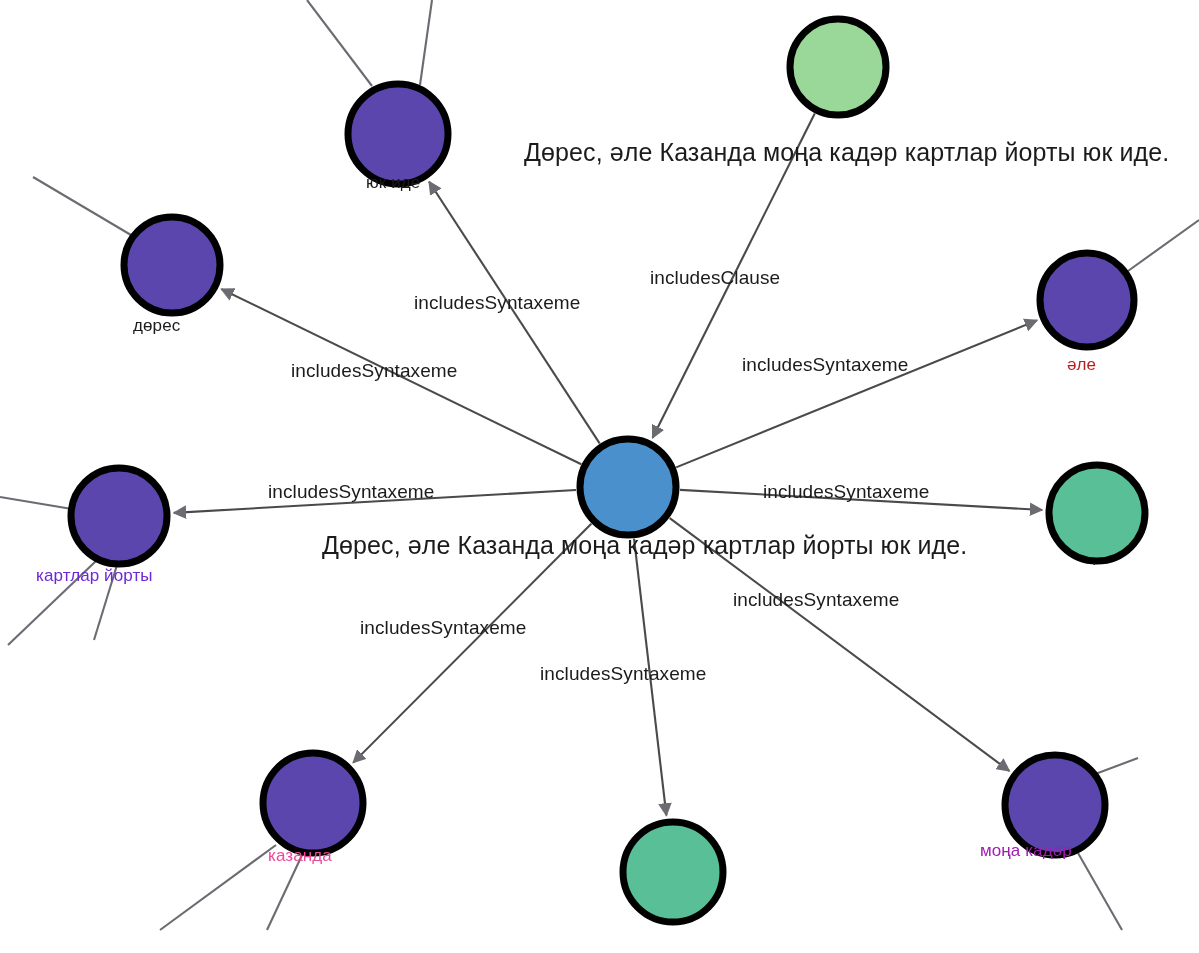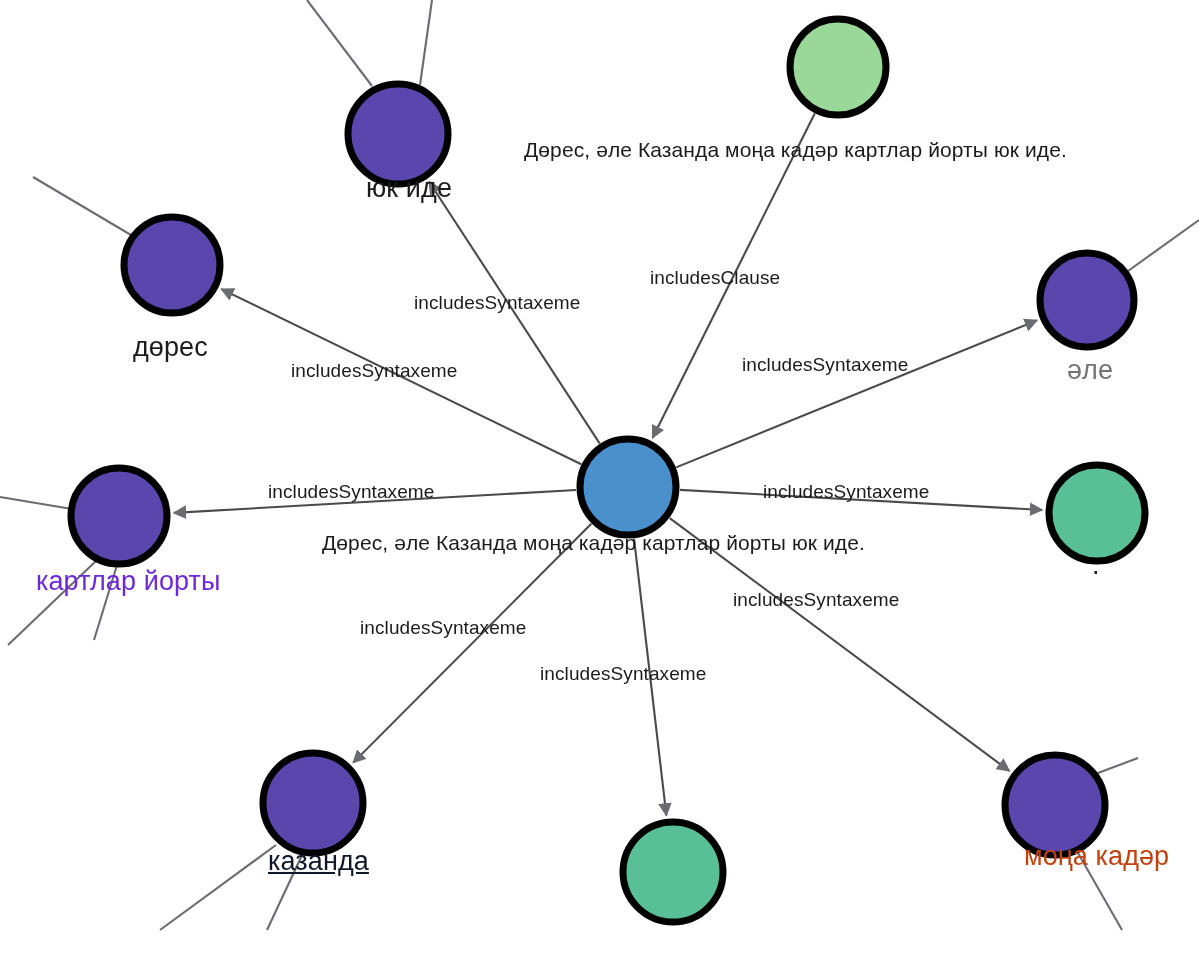--- a/index.html
+++ b/index.html
@@ -4,23 +4,23 @@
 <style>
   html,body{margin:0;padding:0;background:#ffffff;}
   body{width:1199px;height:953px;font-family:"Liberation Sans",sans-serif;overflow:hidden;}
   #stage{position:relative;width:1199px;height:953px;background:#fff;}
   svg#graph{position:absolute;left:0;top:0;width:1199px;height:953px;}
   .edge-line{stroke:#4a4a4a;stroke-width:2.1;fill:none;}
   .stub-line{stroke:#6b6b72;stroke-width:2.1;fill:none;}
   .node-circle{stroke:#000000;stroke-width:7;}
   .edge-label{position:absolute;font-size:19px;color:#1b1b1b;white-space:nowrap;
     font-family:"Liberation Sans",sans-serif;letter-spacing:.1px;}
-  .node-label{position:absolute;font-size:27px;color:#1b1b1b;white-space:nowrap;
+  .node-label{position:absolute;font-size:17px;color:#1b1b1b;white-space:nowrap;
     font-family:"Liberation Sans",sans-serif;letter-spacing:.1px;}
-  .sentence-label{position:absolute;font-size:21px;color:#1b1b1b;white-space:nowrap;
+  .sentence-label{position:absolute;font-size:25px;color:#1b1b1b;white-space:nowrap;
     font-family:"Liberation Sans",sans-serif;letter-spacing:.1px;}
 </style>
 </head>
 <body>
 
 <div id="stage">
 
   <svg id="graph" viewBox="0 0 1199 953" xmlns="http://www.w3.org/2000/svg">
     <defs>
       <marker id="arrow" viewBox="0 0 10 10" refX="9" refY="5" markerWidth="6.5" markerHeight="6.5" orient="auto-start-reverse">
@@ -71,25 +71,25 @@
       <div class="edge-label" style="left: 291px; top: 360px; color: rgb(27, 27, 27);">includesSyntaxeme</div>
       <div class="edge-label" style="left: 742px; top: 354px; color: rgb(27, 27, 27);">includesSyntaxeme</div>
       <div class="edge-label" style="left: 268px; top: 481px; color: rgb(27, 27, 27);">includesSyntaxeme</div>
       <div class="edge-label" style="left: 763px; top: 481px; color: rgb(27, 27, 27);">includesSyntaxeme</div>
       <div class="edge-label" style="left: 360px; top: 617px; color: rgb(27, 27, 27);">includesSyntaxeme</div>
       <div class="edge-label" style="left: 540px; top: 663px; color: rgb(27, 27, 27);">includesSyntaxeme</div>
       <div class="edge-label" style="left: 733px; top: 589px; color: rgb(27, 27, 27);">includesSyntaxeme</div>
     </div>
   <div id="node-label-layer">
       <div class="node-label" style="left: 366px; top: 173px; color: rgb(27, 27, 27);">юк иде</div>
-      <div class="node-label" style="left: 133px; top: 316px; color: rgb(27, 27, 27); margin-top: 16px;">дөрес</div>
-      <div class="node-label" style="left: 1067px; top: 355px; color: #737373;">әле</div>
+      <div class="node-label" style="left: 133px; top: 316px; color: rgb(27, 27, 27);">дөрес</div>
+      <div class="node-label" style="left: 1067px; top: 355px; color: #b91c1c;">әле</div>
       <div class="node-label" style="left: 36px; top: 566px; color: #6d28d9;">картлар йорты</div>
       <div class="node-label" style="left: 1092px; top: 550px; color: rgb(27, 27, 27);">.</div>
-      <div class="node-label" style="left: 268px; top: 846px; color: #0f172a; text-decoration: underline;">казанда</div>
-      <div class="node-label" style="left: 980px; top: 841px; color: #c2410c; margin-left: 44px;">моңа кадәр</div>
+      <div class="node-label" style="left: 268px; top: 846px; color: #ec4899;">казанда</div>
+      <div class="node-label" style="left: 980px; top: 841px; color: #a21caf;">моңа кадәр</div>
     </div>
   <div id="sentence-label-layer">
       <div class="sentence-label" style="left: 524px; top: 138px; color: rgb(27, 27, 27);">Дөрес, әле Казанда моңа кадәр картлар йорты юк иде.</div>
       <div class="sentence-label" style="left: 322px; top: 531px; color: rgb(27, 27, 27);">Дөрес, әле Казанда моңа кадәр картлар йорты юк иде.</div>
     </div>
 
 </div>
 
 </body></html>

